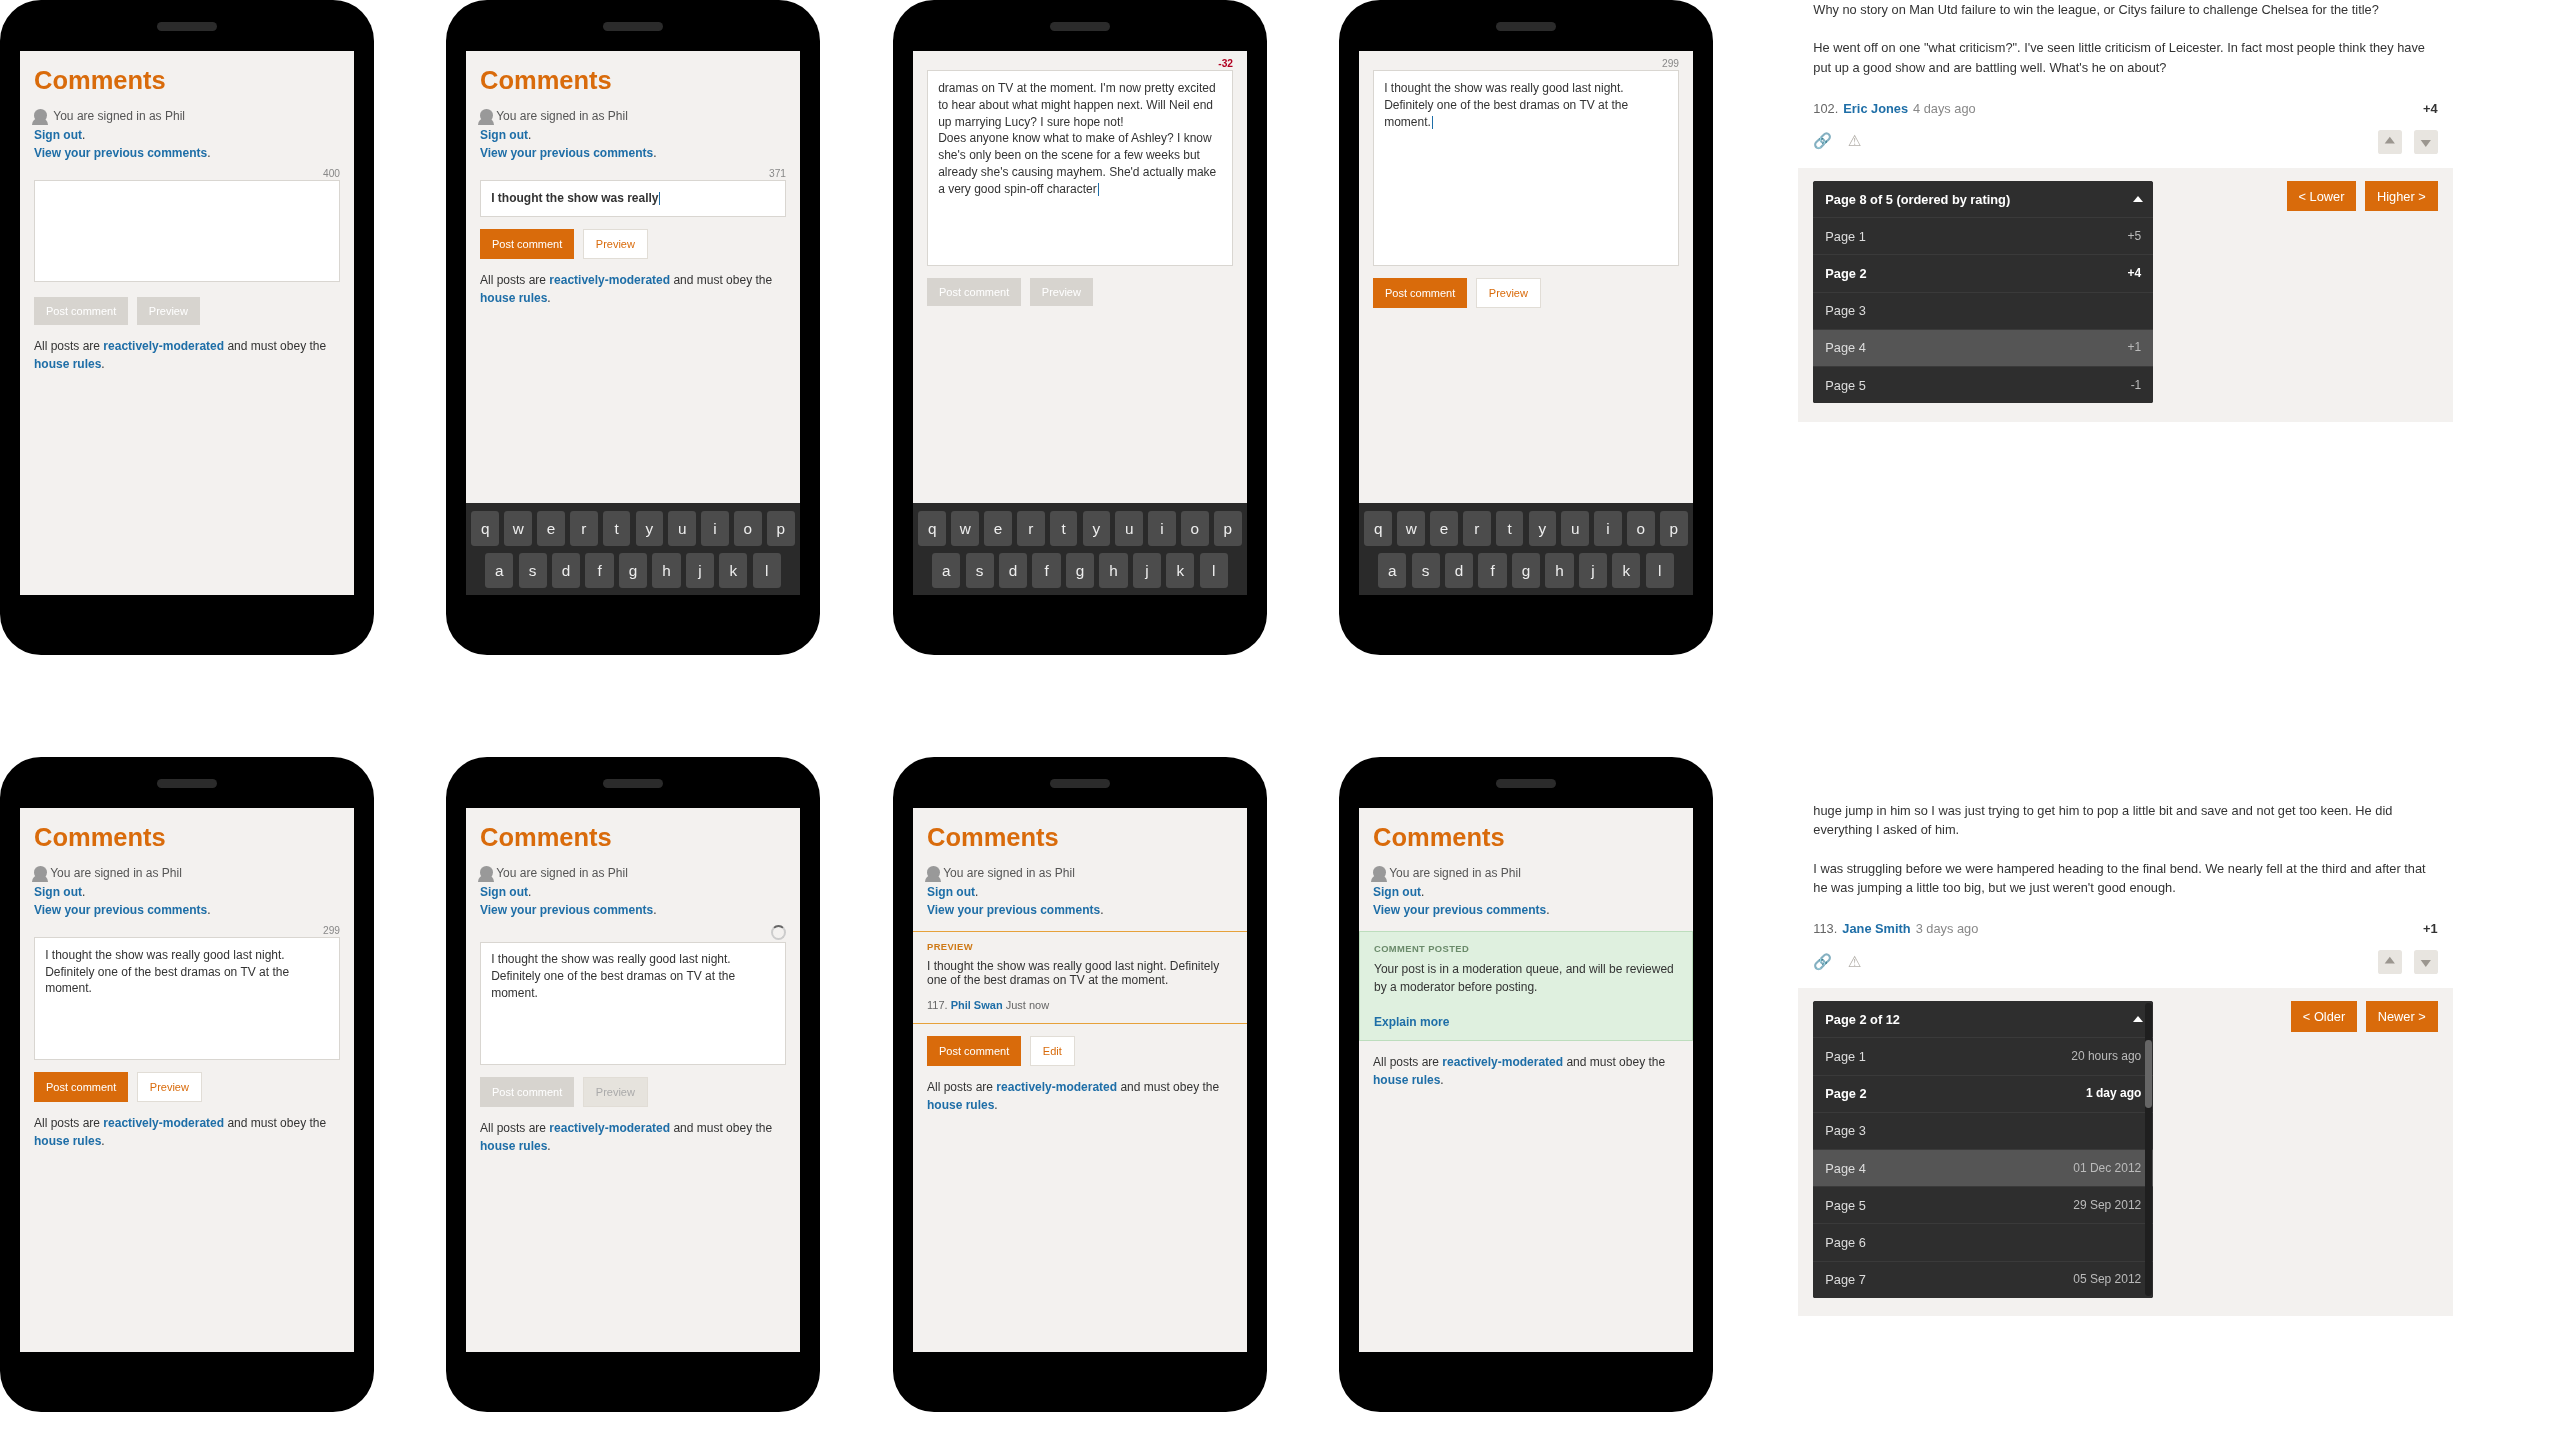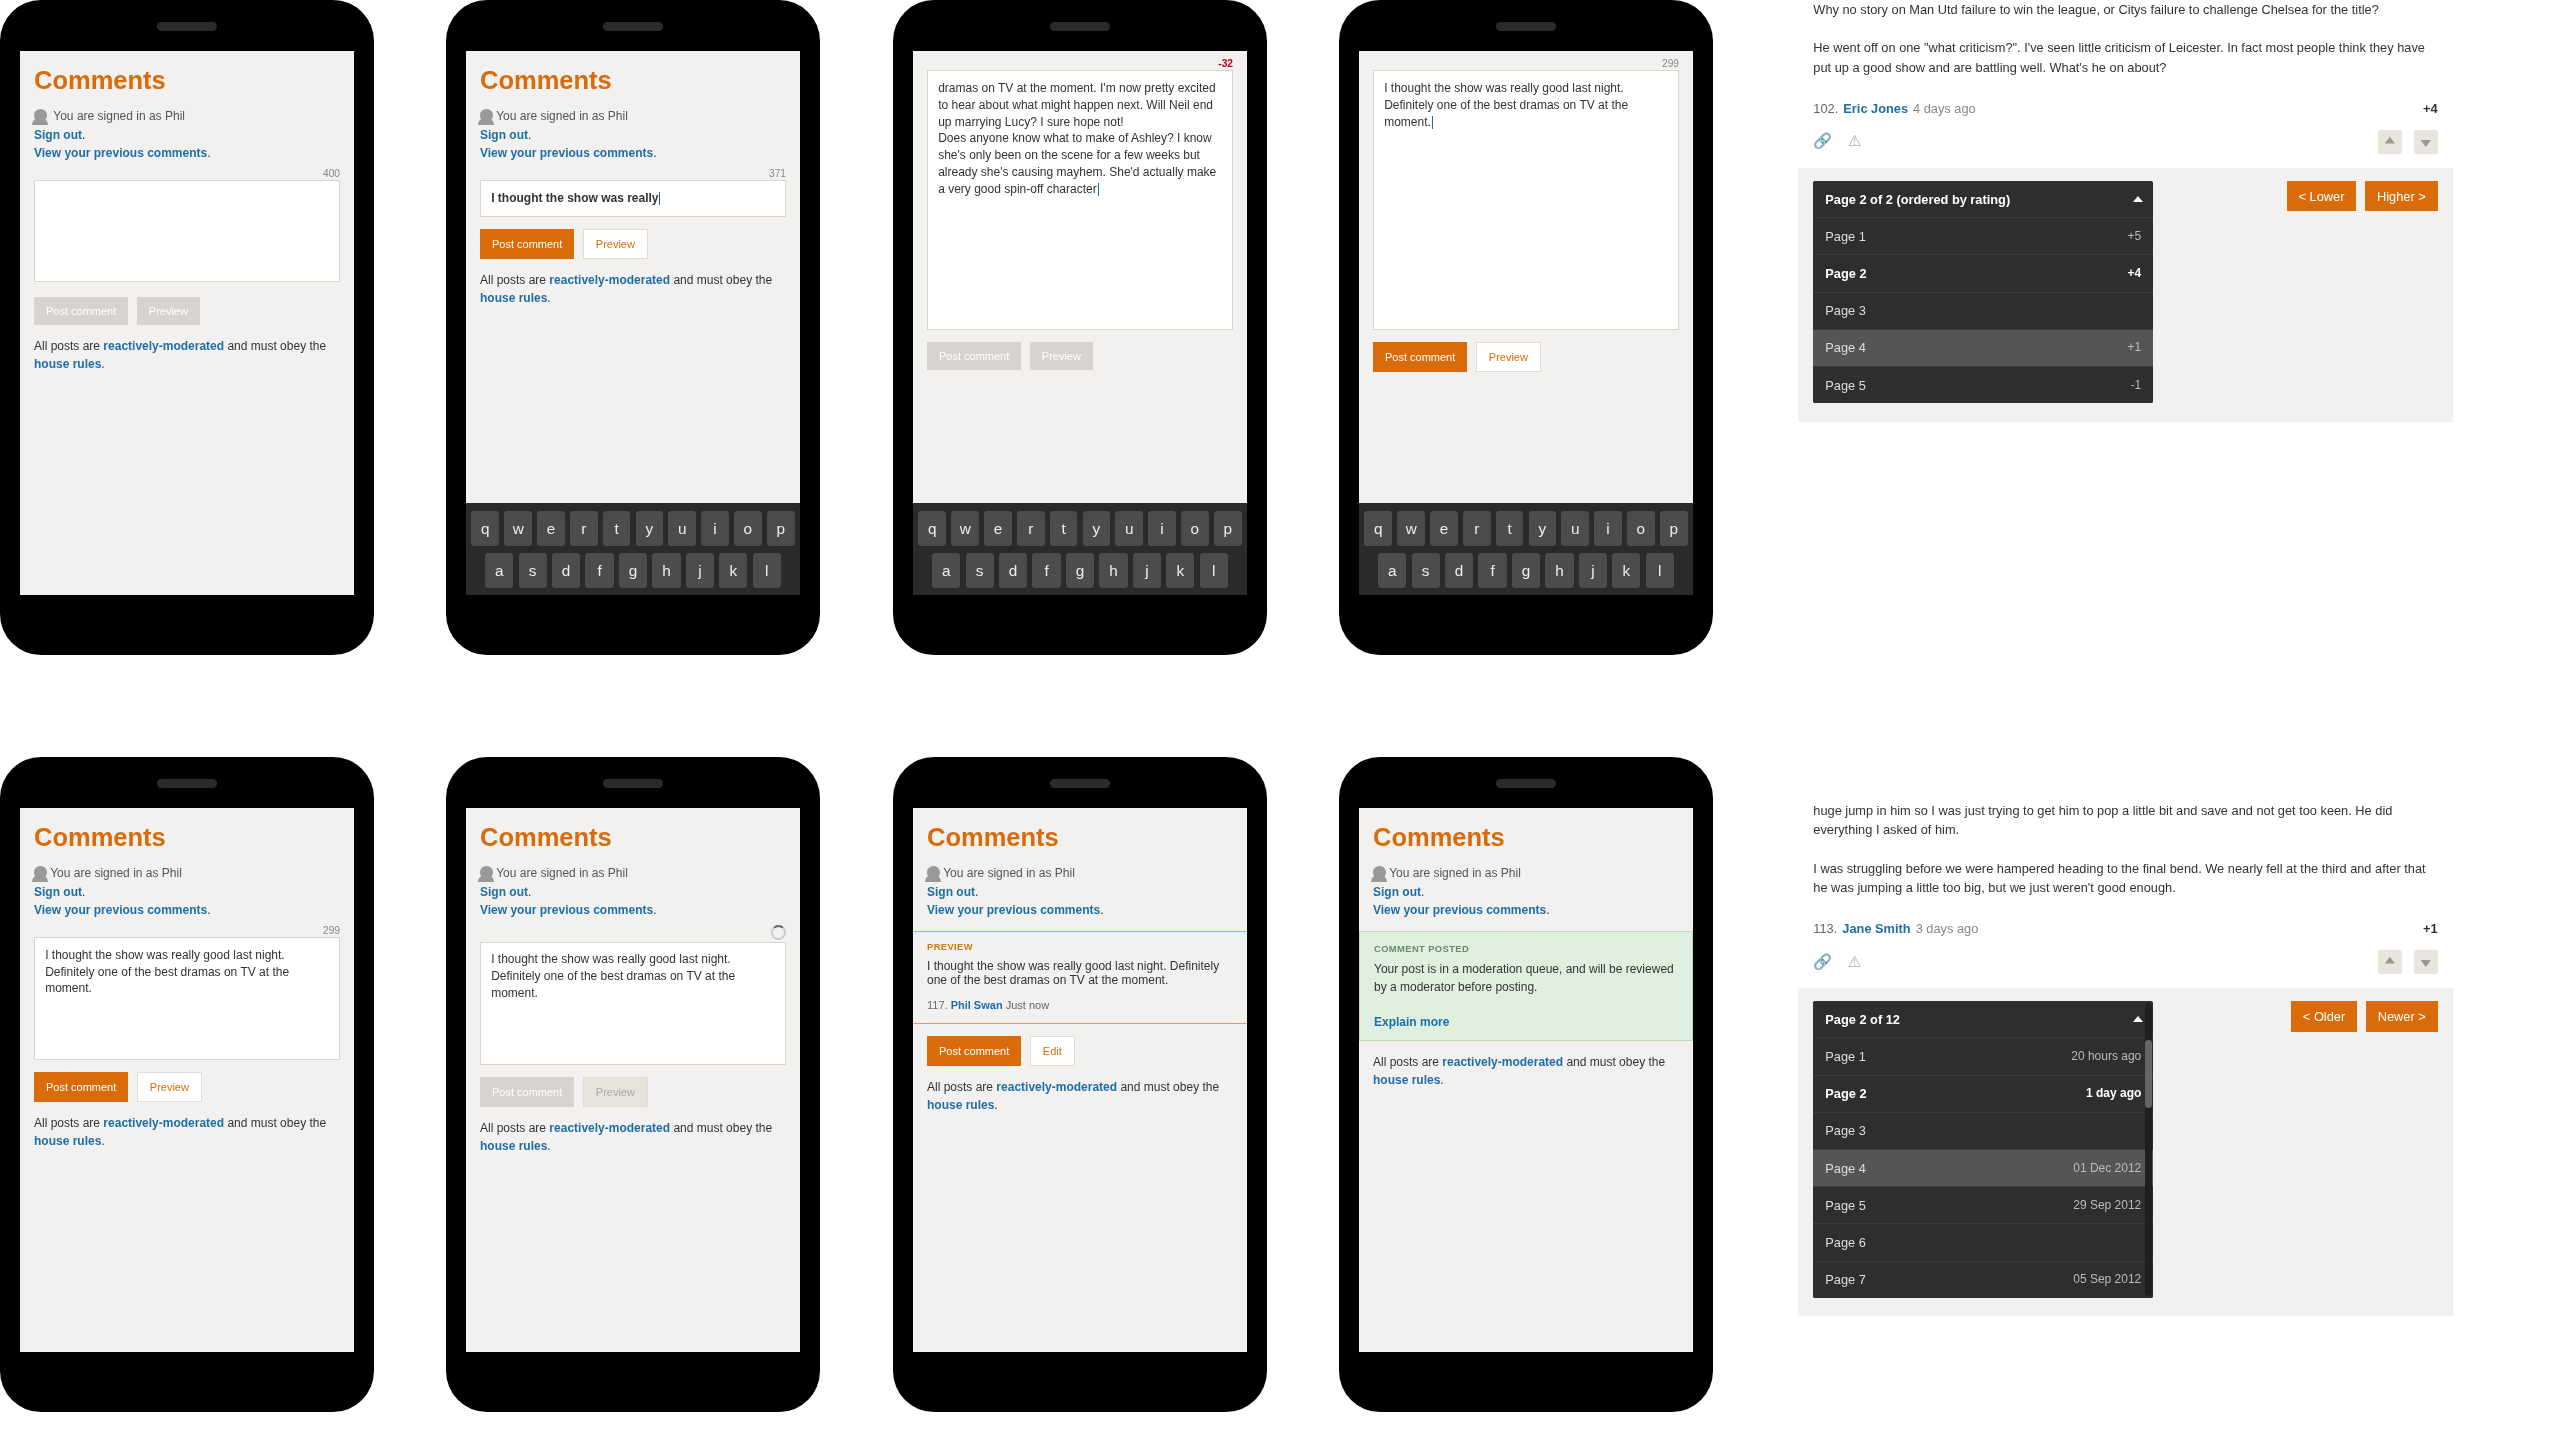--- a/index.html
+++ b/index.html
@@ -70,21 +70,21 @@
     border: 0.9px solid #d9d6d1;
     padding: 8.5px 10.2px;
     font-size: 12px;
     line-height: 1.4;
     resize: none;
     color: #333;
     font-family: inherit;
   }
   .ta.small { height: 102px; }
   .ta.med   { height: 123px; }
-  .ta.tall  { height: 260px; }
+  .ta.tall  { height: 196px; }
 
   .btnrow { margin-top: 12px; display: flex; gap: 8.5px; }
   .btn {
     padding: 8px 12px;
     font-size: 11px;
     border: none;
     cursor: pointer;
   }
   .btn-primary { background: #d96b0b; color: #fff; }
   .btn-secondary { background: #fff; color: #d96b0b; border: 0.9px solid #e1ddd6; }
@@ -463,21 +463,21 @@
       <div class="vote">
             <svg viewBox="0 0 16 16">
               <path fill="currentColor" d="M8 14L2 6h12z"></path>
             </svg>
           </div>
     </div>
   </div>
   <div class="pager-wrap">
     <div class="pager-head">
       <div class="pager-dd" style="width:340px;">
-        <div class="dd-head"><span>Page 2 of 2 (ordered by rating)</span><span class="caret"></span></div>
+        <div class="dd-head"><span>Page 8 of 5 (ordered by rating)</span><span class="caret"></span></div>
         <div>
               <div class="dd-row">
                 <span>Page 1</span>
                 <span class="meta">+5</span>
               </div>
               <div class="dd-row active">
                 <span>Page 2</span>
                 <span class="meta">+4</span>
               </div>
               <div class="dd-row">

